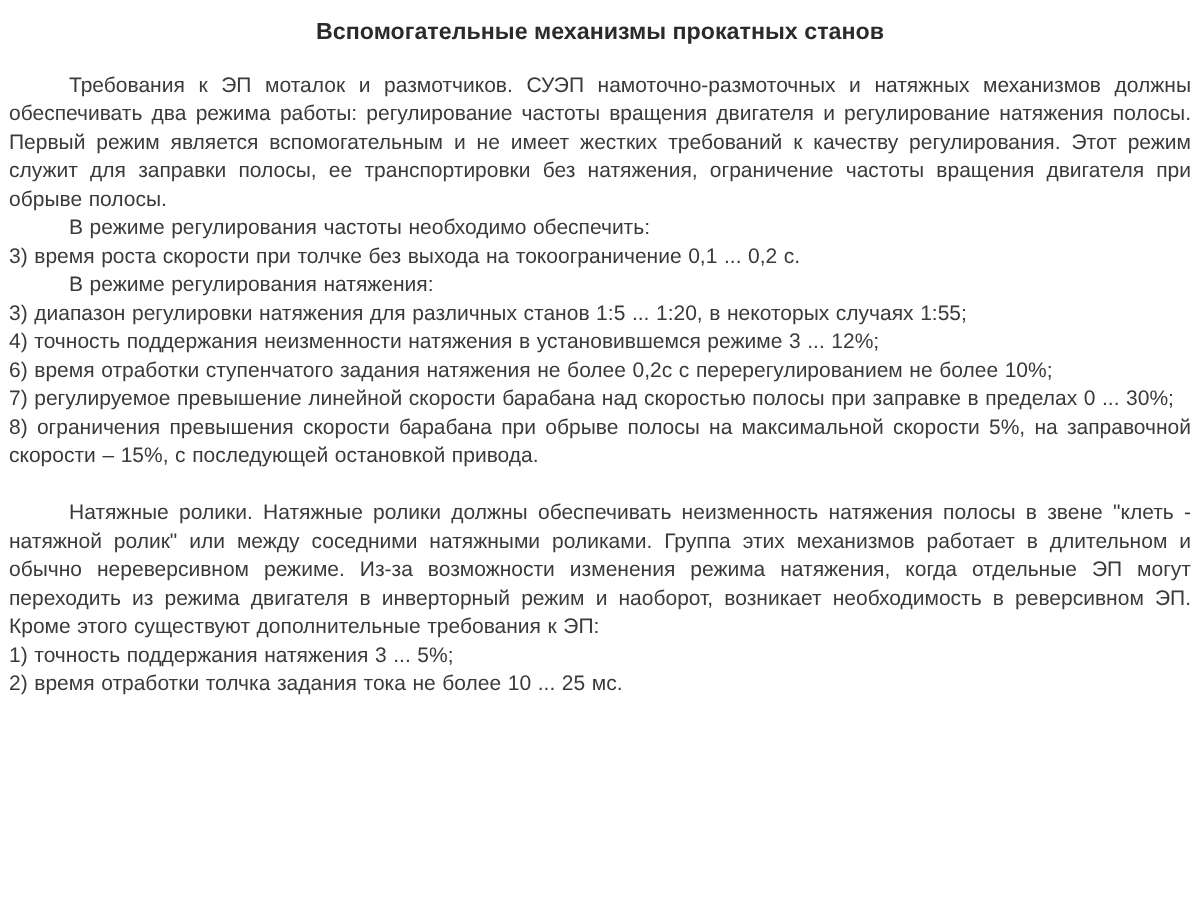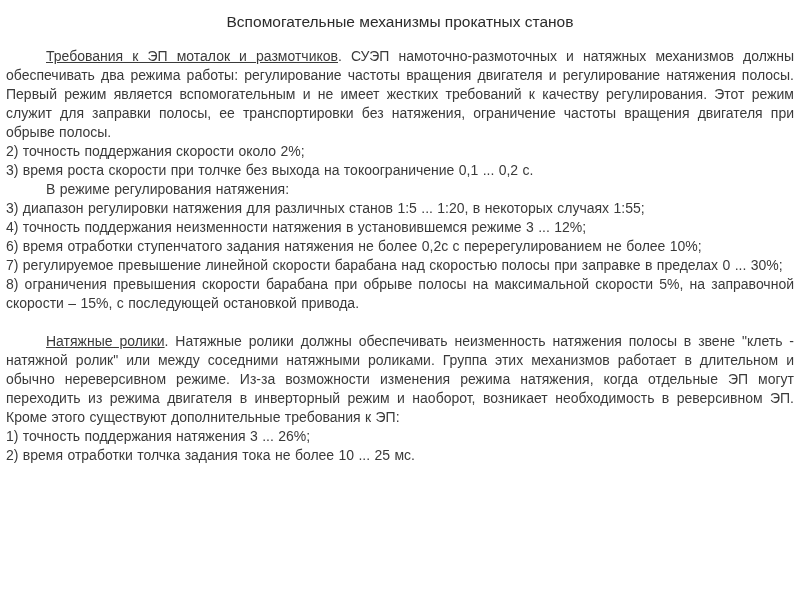--- a/index.html
+++ b/index.html
@@ -15,51 +15,51 @@
   }
   .slide {
     width: 800px;
     height: 600px;
     padding: 12px 6px 0 6px;
   }
   .title {
     margin: 0 0 15px 0;
     font-size: 15.5px;
     line-height: 20px;
-    font-weight: normal;
+    font-weight: bold;
     text-align: center;
     color: #2b2b2b;
   }
   p.para {
     margin: 0;
     font-size: 14px;
     line-height: 19px;
     text-align: justify;
     word-spacing: 0.5px;
   }
   p.indent { text-indent: 40px; }
-  .lead { text-decoration: underline; }
+  .lead { }
   .spaced { margin-top: 19px !important; }
 </style>
 </head>
 <body>
 
 <div class="slide">
 
   <h1 class="title">Вспомогательные механизмы прокатных станов</h1>
 
   <p class="para indent"><span class="lead">Требования к ЭП моталок и размотчиков</span><span>. СУЭП намоточно-размоточных и натяжных механизмов должны обеспечивать два режима работы: регулирование частоты вращения двигателя и регулирование натяжения полосы. Первый режим является вспомогательным и не имеет жестких требований к качеству регулирования. Этот режим служит для заправки полосы, ее транспортировки без натяжения, ограничение частоты вращения двигателя при обрыве полосы.</span></p>
 
-  <p class="para">2) точность поддержания скорости около 2%;</p>
+  <p class="para indent">В режиме регулирования частоты необходимо обеспечить:</p>
   <p class="para">3) время роста скорости при толчке без выхода на токоограничение 0,1 ... 0,2 с.</p>
 
   <p class="para indent">В режиме регулирования натяжения:</p>
   <p class="para">3) диапазон регулировки натяжения для различных станов 1:5 ... 1:20, в некоторых случаях 1:55;</p>
   <p class="para">4) точность поддержания неизменности натяжения в установившемся режиме 3 ... 12%;</p>
   <p class="para">6) время отработки ступенчатого задания натяжения не более 0,2с с перерегулированием не более 10%;</p>
   <p class="para">7) регулируемое превышение линейной скорости барабана над скоростью полосы при заправке в пределах 0 ... 30%;</p>
   <p class="para">8) ограничения превышения скорости барабана при обрыве полосы на максимальной скорости 5%, на заправочной скорости – 15%, с последующей остановкой привода.</p>
 
   <p class="para indent spaced"><span class="lead">Натяжные ролики</span><span>. Натяжные ролики должны обеспечивать неизменность натяжения полосы в звене "клеть - натяжной ролик" или между соседними натяжными роликами. Группа этих механизмов работает в длительном и обычно нереверсивном режиме. Из-за возможности изменения режима натяжения, когда отдельные ЭП могут переходить из режима двигателя в инверторный режим и наоборот, возникает необходимость в реверсивном ЭП. Кроме этого существуют дополнительные требования к ЭП:</span></p>
-  <p class="para">1) точность поддержания натяжения 3 ... 26%;</p>
+  <p class="para">1) точность поддержания натяжения 3 ... 5%;</p>
   <p class="para">2) время отработки толчка задания тока не более 10 ... 25 мс.</p>
 
 </div>
 
 </body></html>

